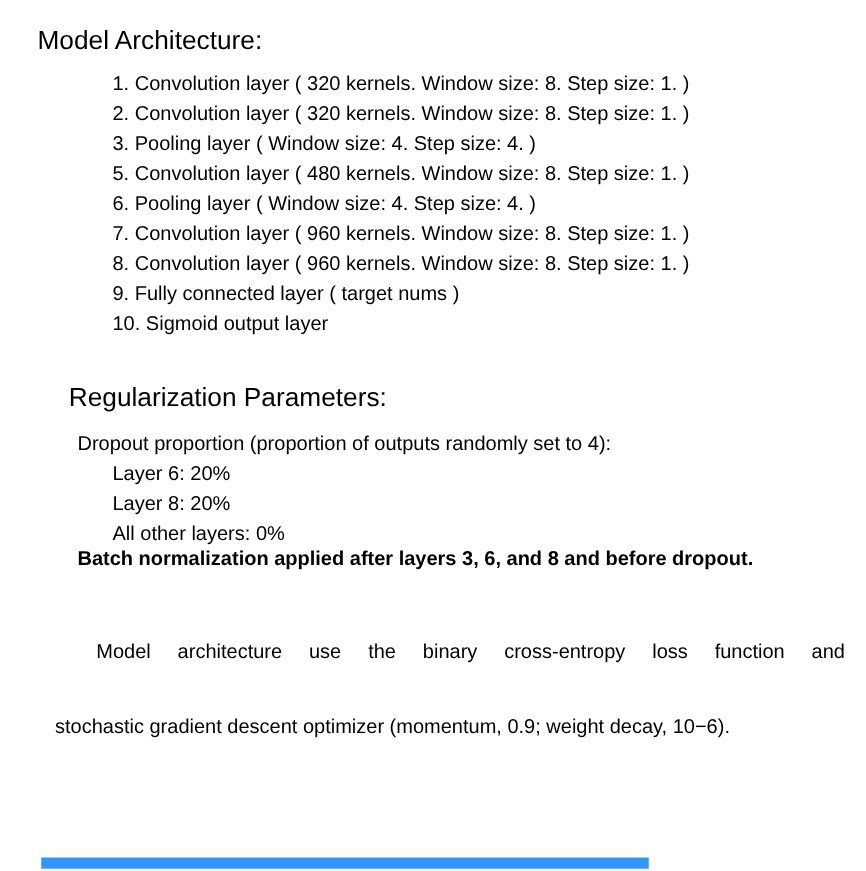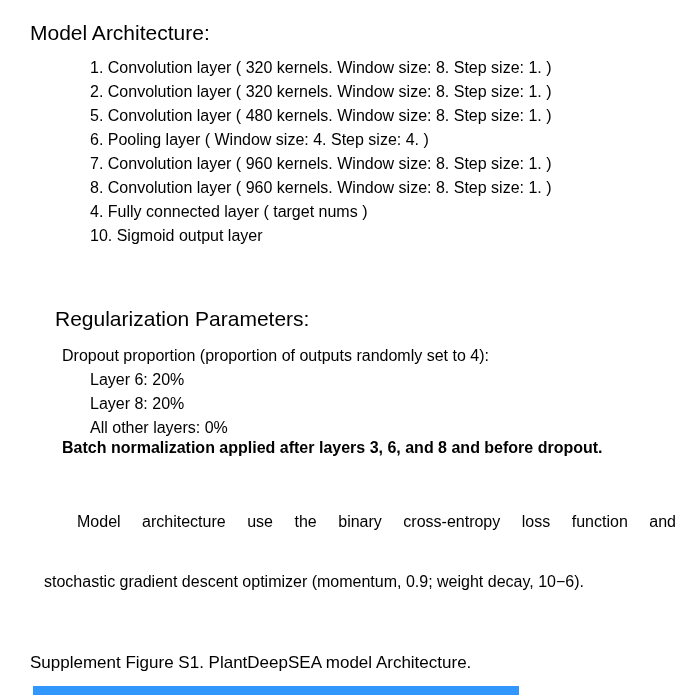--- a/index.html
+++ b/index.html
@@ -92,41 +92,41 @@
 </head>
 <body>
 
 <div class="page" style="background: rgb(255, 255, 255); color: rgb(0, 0, 0);">
 
   <div class="section-title" id="model-arch-title">Model Architecture:</div>
 
   <div class="arch-list">
     <div class="line">1. Convolution layer ( 320 kernels. Window size: 8. Step size: 1. )</div>
     <div class="line">2. Convolution layer ( 320 kernels. Window size: 8. Step size: 1. )</div>
+    <div class="line">3. Pooling layer ( Window size: 4. Step size: 4. )</div>
     <div class="line">5. Convolution layer ( 480 kernels. Window size: 8. Step size: 1. )</div>
     <div class="line">6. Pooling layer ( Window size: 4. Step size: 4. )</div>
     <div class="line">7. Convolution layer ( 960 kernels. Window size: 8. Step size: 1. )</div>
     <div class="line">8. Convolution layer ( 960 kernels. Window size: 8. Step size: 1. )</div>
-    <div class="line">4. Fully connected layer ( target nums )</div>
+    <div class="line">9. Fully connected layer ( target nums )</div>
     <div class="line">10. Sigmoid output layer</div>
   </div>
 
   <div class="section-title" id="reg-params-title">Regularization Parameters:</div>
 
   <div class="dropout-block">
     <div class="body-line">Dropout proportion (proportion of outputs randomly set to 4):</div>
     <div class="body-line dropout-sub">Layer 6: 20%</div>
     <div class="body-line dropout-sub">Layer 8: 20%</div>
     <div class="body-line dropout-sub">All other layers: 0%</div>
   </div>
 
   <div class="batch-note body-line">Batch normalization applied after layers 3, 6, and 8 and before dropout.</div>
 
   <div class="optimizer-para">
     <div class="jline1">Model architecture use the binary cross-entropy loss function and</div>
     <div class="jline2">stochastic gradient descent optimizer (momentum, 0.9; weight decay, 10−6).</div>
   </div>
 
-  <div class="figure-caption">Supplement Figure S1. PlantDeepSEA model Architecture.</div>
 
   <div class="selection-bar" style="background: rgb(50, 151, 253);"></div>
 
 </div>
 
 </body></html>

